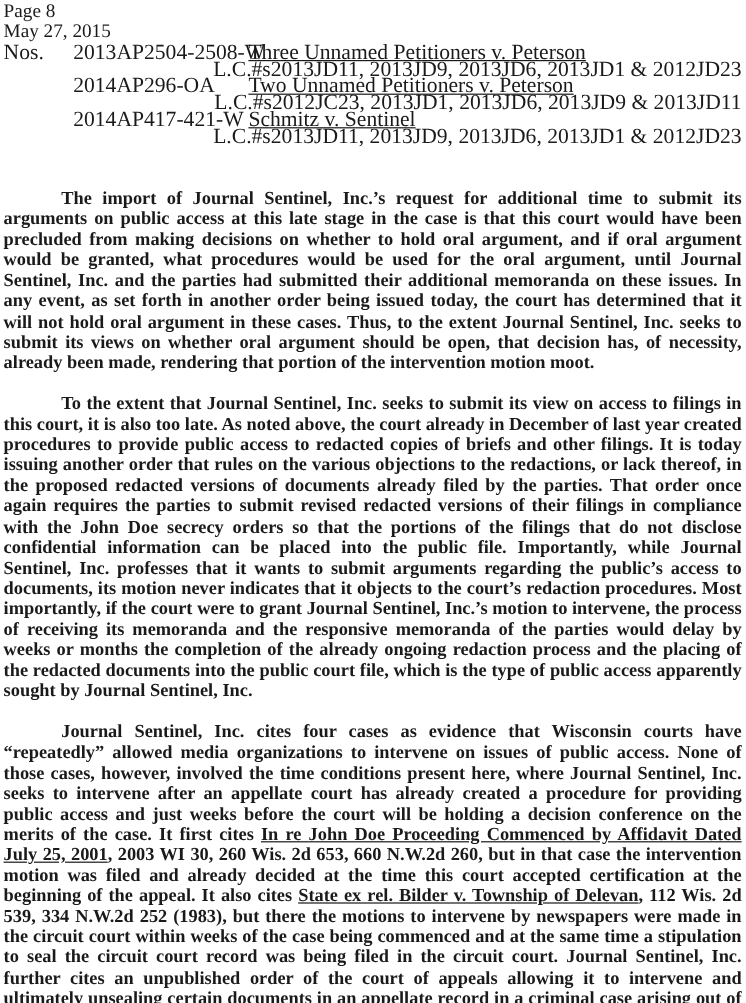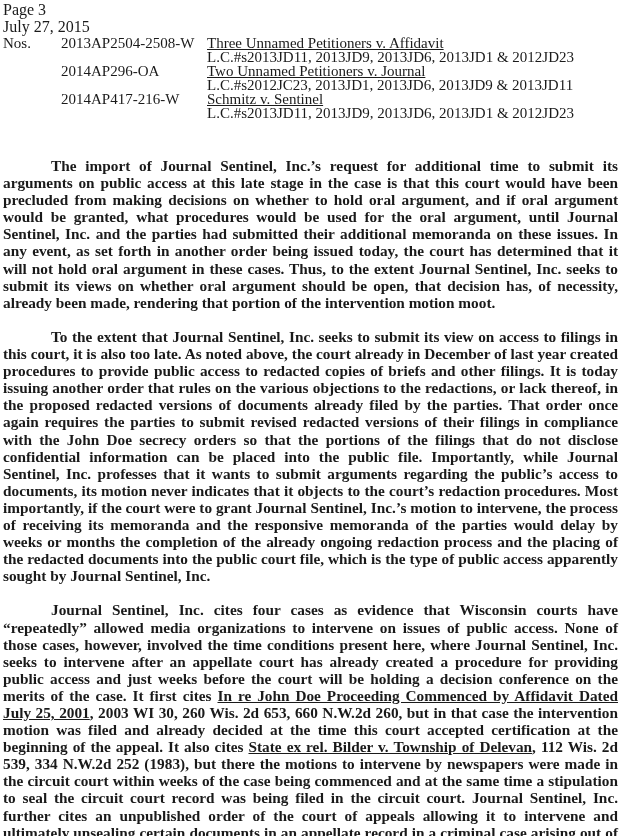--- a/index.html
+++ b/index.html
@@ -4,65 +4,65 @@
 <style>
   html, body { margin: 0; padding: 0; background: #ffffff; }
   body {
     width: 622px; height: 836px; overflow: hidden;
     font-family: "Liberation Serif", "DejaVu Serif", serif;
     color: #1a1a1a;
     position: relative;
   }
   .page { position: absolute; left: 3px; top: 1px; width: 615px; }
   .hdr-line { font-size: 16px; line-height: 17px; height: 17px; white-space: nowrap; }
-  .cases { margin-top: 1px; font-size: 15px; line-height: 14px; }
+  .cases { margin-top: 1px; font-size: 18px; line-height: 14px; }
   .case-row { display: flex; white-space: nowrap; height: 14px; }
   .c-nos { width: 42px; }
   .c-num { width: 146px; margin-left: 16px; }
   .c-title { }
   u, .u { text-decoration: underline; text-underline-offset: 1px; }
   .body-text {
     position: absolute; left: 3px; top: 157px; width: 615px;
     font-size: 15.3px; line-height: 17.1px;
     text-align: justify;
   }
   .para { text-indent: 48px; margin: 0 0 17.1px 0; font-weight: bold; }
   .para:last-child { margin-bottom: 0; }
 </style>
 </head>
 <body>
 
 <div class="page">
-  <div class="hdr-line">Page 3</div>
-  <div class="hdr-line">July 27, 2015</div>
+  <div class="hdr-line">Page 8</div>
+  <div class="hdr-line">May 27, 2015</div>
 
   <div class="cases">
     <div class="case-row">
       <span class="c-nos">Nos.</span>
       <span class="c-num">2013AP2504-2508-W</span>
-      <span class="c-title u">Three Unnamed Petitioners v. Affidavit</span>
+      <span class="c-title u">Three Unnamed Petitioners v. Peterson</span>
     </div>
     <div class="case-row">
       <span class="c-nos"></span>
         <span class="c-num"></span>
       <span class="c-title">L.C.#s2013JD11, 2013JD9, 2013JD6, 2013JD1 &amp; 2012JD23</span>
     </div>
     <div class="case-row">
       <span class="c-nos"></span>
       <span class="c-num">2014AP296-OA</span>
-      <span class="c-title u">Two Unnamed Petitioners v. Journal</span>
+      <span class="c-title u">Two Unnamed Petitioners v. Peterson</span>
     </div>
     <div class="case-row">
       <span class="c-nos"></span>
         <span class="c-num"></span>
       <span class="c-title">L.C.#s2012JC23, 2013JD1, 2013JD6, 2013JD9 &amp; 2013JD11</span>
     </div>
     <div class="case-row">
       <span class="c-nos"></span>
-      <span class="c-num">2014AP417-216-W</span>
+      <span class="c-num">2014AP417-421-W</span>
       <span class="c-title u">Schmitz v. Sentinel</span>
     </div>
     <div class="case-row">
       <span class="c-nos"></span>
         <span class="c-num"></span>
       <span class="c-title">L.C.#s2013JD11, 2013JD9, 2013JD6, 2013JD1 &amp; 2012JD23</span>
     </div>
   </div>
 </div>
 

